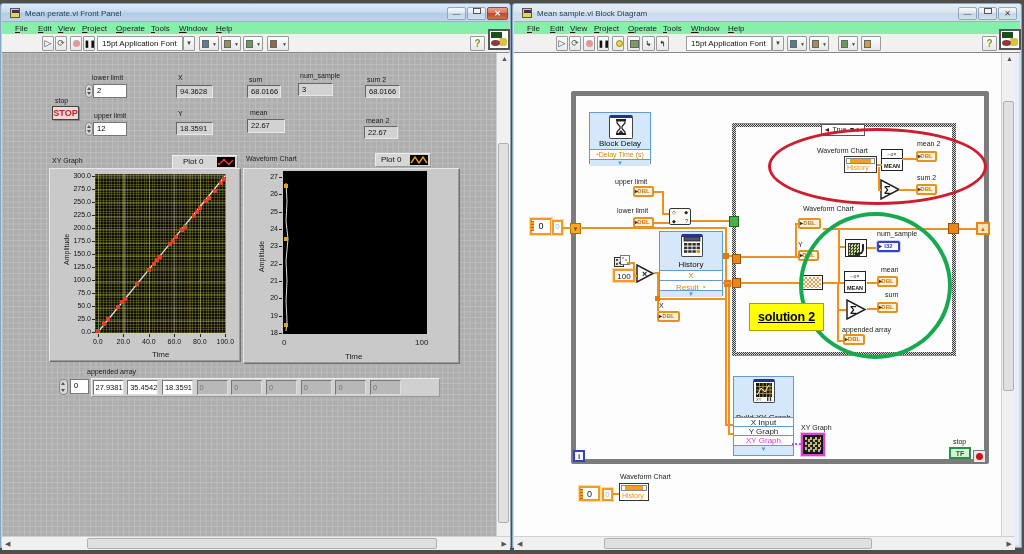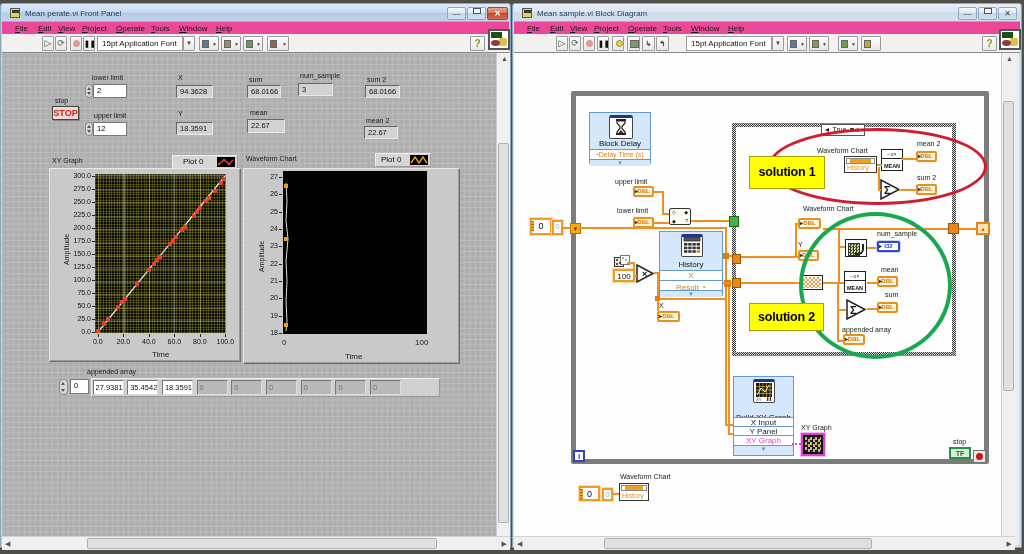--- a/index.html
+++ b/index.html
@@ -15,21 +15,21 @@
 .vi-ico{position:absolute;left:8px;top:4px;width:10px;height:10px;background:#e8d44c;border:1px solid #555;}
 .vi-ico:before{content:"";position:absolute;left:1px;top:1px;width:7px;height:3px;background:#3a3a3a;}
 .title-txt{position:absolute;left:23px;top:5px;font-size:8px;color:#27405c;}
 .capbtns{position:absolute;top:3px;height:14px;display:flex;}
 .cb{width:19px;height:13px;border:1px solid #8ca8c2;border-radius:2px;margin-left:1px;
  background:linear-gradient(#f4f8fc,#dce7f2 50%,#c6d6e7 50%,#d4e1ee);position:relative;}
 .cb.close{width:21px;background:linear-gradient(#e9a28b,#d86f52 50%,#c04a2c 50%,#d06f4e);border-color:#9a4a34;}
 .cb span{position:absolute;left:0;right:0;top:0;bottom:0;text-align:center;font-size:8px;line-height:12px;color:#444;}
 .cb.close span{color:#fff;font-weight:bold;}
 .maxi{width:8px !important;height:6px;border:1px solid #555;background:#eef4fa;position:absolute;left:5px !important;top:3px;right:auto !important;}
-.menubar{position:absolute;left:1px;right:1px;top:18px;height:12px;background:#ec4899;font-size:8px;color:#1a1a1a;}
+.menubar{position:absolute;left:1px;right:1px;top:18px;height:12px;background:#86efac;font-size:8px;color:#1a1a1a;}
 .menubar span{position:absolute;top:2px;}
 .toolbar{position:absolute;left:1px;right:1px;top:30px;height:19px;background:#f2f1f0;border-bottom:1px solid #888;}
 .tbtn{position:absolute;top:2px;height:15px;border:1px solid #9a9a9a;background:linear-gradient(#fdfdfd,#e8e8e8);border-radius:1px;}
 .scrollv{position:absolute;width:14px;background:#f0f0f0;border-left:1px solid #d0d0d0;}
 .scrollh{position:absolute;height:14px;background:#f0f0f0;border-top:1px solid #d0d0d0;}
 .sthumb{position:absolute;background:#e0e0e0;border:1px solid #b0b0b0;border-radius:2px;}
 .sarrow{position:absolute;font-size:7px;color:#555;}
 
 #panelL{position:absolute;left:1px;top:49px;width:494px;height:483px;background-color:#aeaeae;
  background-image:linear-gradient(#bcbcbc 1px,transparent 1px),linear-gradient(90deg,#bcbcbc 1px,transparent 1px);
@@ -648,22 +648,21 @@
       <polygon points="1,1 1,20 19,10.5" fill="#fff" stroke="#222" stroke-width="1.5"></polygon>
       <text x="4" y="15" font-size="11" font-weight="bold" fill="#111">Σ</text>
     </svg>
     <div class="bdlbl" style="left:371px;top:238px;">sum</div>
     <div class="term" style="left:363px;top:249px;width:21px;">DBL</div>
     <div class="bdlbl" style="left:328px;top:273px;">appended array</div>
     <div class="term" style="left:329px;top:281px;width:22px;">DBL</div>
 
     <div class="redellipse"></div>
     <div class="greencircle"></div>
-    <div class="yelbox" style="left:235px;top:103px;width:76px;height:33px;line-height:31px;">solution 1</div>
-    <div class="yelbox" style="left:235px;top:250px;width:75px;height:28px;line-height:26px;">solution 2</div>
+    <div class="yelbox" style="left:235px;top:250px;width:75px;height:28px;line-height:26px;text-decoration:underline;">solution 2</div>
 
     <div class="exvi" style="left:219px;top:323px;width:61px;height:80px;">
       <div class="exico" style="left:19px;width:22px;height:24px;">
       <svg width="20" height="19" viewBox="0 0 20 19" style="position:absolute;left:0;top:0;">
         <rect x="2" y="1" width="16" height="14" fill="#18180a"></rect>
         <g stroke="#caa23a" stroke-width="0.8">
           <line x1="2" y1="4.5" x2="18" y2="4.5"></line>
               <line x1="2" y1="8" x2="18" y2="8"></line>
               <line x1="2" y1="11.5" x2="18" y2="11.5"></line>
           <line x1="5.5" y1="1" x2="5.5" y2="15"></line>
@@ -671,21 +670,21 @@
               <line x1="12.5" y1="1" x2="12.5" y2="15"></line>
               <line x1="16" y1="1" x2="16" y2="15"></line>
         </g>
         <polyline points="3,13 7,6 11,10 15,3" fill="none" stroke="#e8e8e8" stroke-width="1"></polyline>
         <text x="2" y="18.5" font-size="4" fill="#333">XY</text>
             <text x="13" y="18.5" font-size="4" fill="#333">▌▌</text>
       </svg>
     </div>
       <div class="extitle" style="top:36px;">Build XY Graph</div>
       <div class="exrow" style="top:40px;height:9px;color:#223;">X Input</div>
-      <div class="exrow" style="top:49px;height:9px;color:#223;">Y Panel</div>
+      <div class="exrow" style="top:49px;height:9px;color:#223;">Y Graph</div>
       <div class="exrow" style="top:58px;height:10px;color:#e040d0;">XY Graph</div>
       <div class="exrow exbot" style="top:68px;color:#5599dd;font-size:6px;">▼</div>
     </div>
     <div class="bdlbl" style="left:287px;top:371px;">XY Graph</div>
     <div class="xyterm"></div>
     <div style="position:absolute;left:278px;top:390px;width:9px;height:0;border-top:2px dotted #e040d0;"></div>
 
     <div class="bdlbl" style="left:439px;top:385px;">stop</div>
     <div class="tfterm">TF</div>
 

